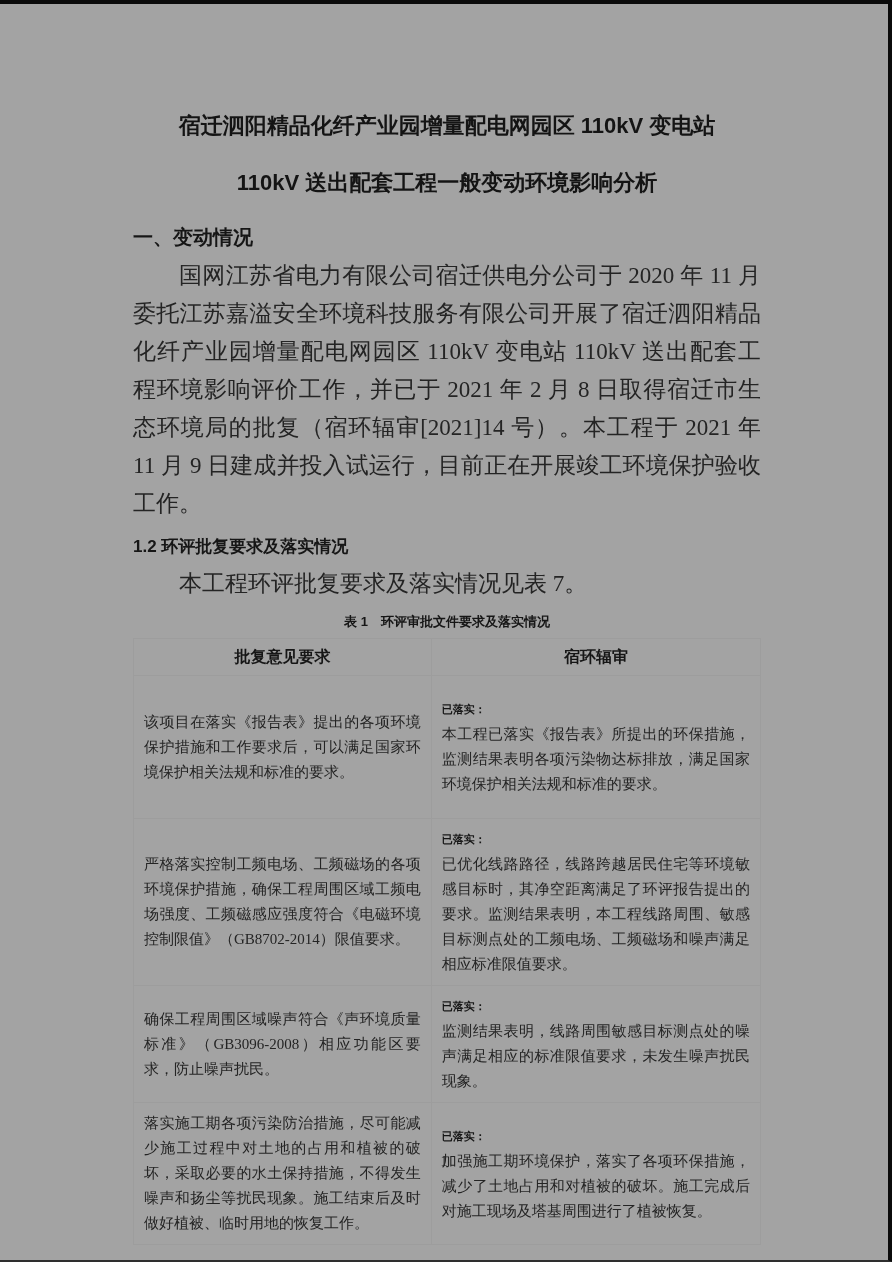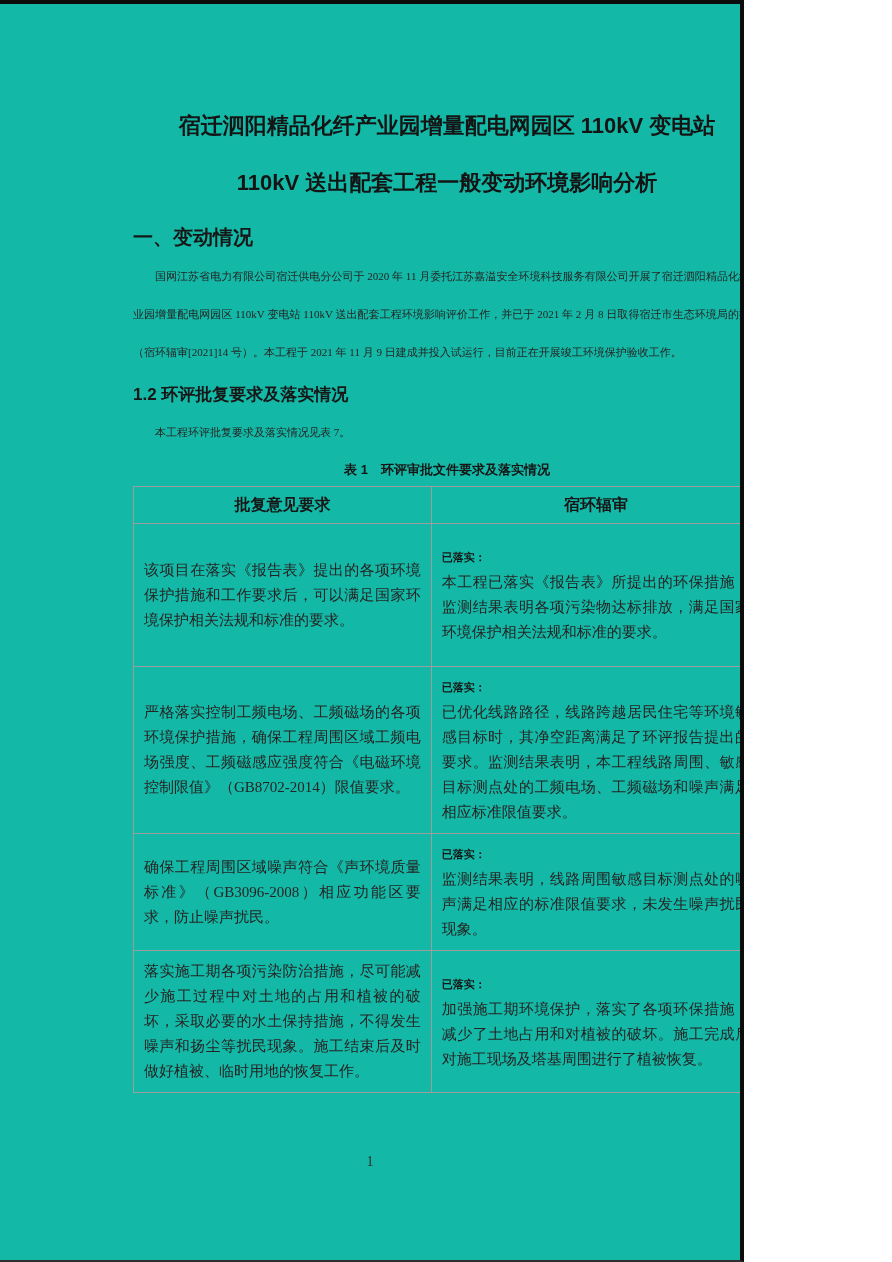--- a/index.html
+++ b/index.html
@@ -2,24 +2,24 @@
 <html><head>
 <meta charset="utf-8">
 <style>
   html, body {
     margin: 0;
     padding: 0;
     background: #ffffff;
   }
   .page {
     position: relative;
-    width: 744px;
+    width: 892px;
     height: 1262px;
     box-sizing: border-box;
-    background: #14b8a6;
+    background: #a3a3a3;
     border-top: 4px solid #0b0b0b;
     border-right: 4px solid #0b0b0b;
     border-bottom: 2px solid #2e2e2e;
     overflow: hidden;
     font-family: "Liberation Serif", "DejaVu Serif", serif;
     color: #1c1c1c;
   }
   .content {
     position: absolute;
     left: 133px;
@@ -49,21 +49,21 @@
   .h-sub {
     margin: 11px 0 5px 0;
     font-family: "Liberation Sans", "DejaVu Sans", sans-serif;
     font-weight: bold;
     font-size: 17px;
     line-height: 26px;
     color: #161616;
   }
   .body-para {
     margin: 0;
-    font-size: 11px;
+    font-size: 23px;
     line-height: 38px;
     text-align: justify;
     text-indent: 2em;
     color: #242424;
   }
   .table-caption {
     margin: 10px 0 7px 0;
     text-align: center;
     font-family: "Liberation Sans", "DejaVu Sans", sans-serif;
     font-weight: bold;

